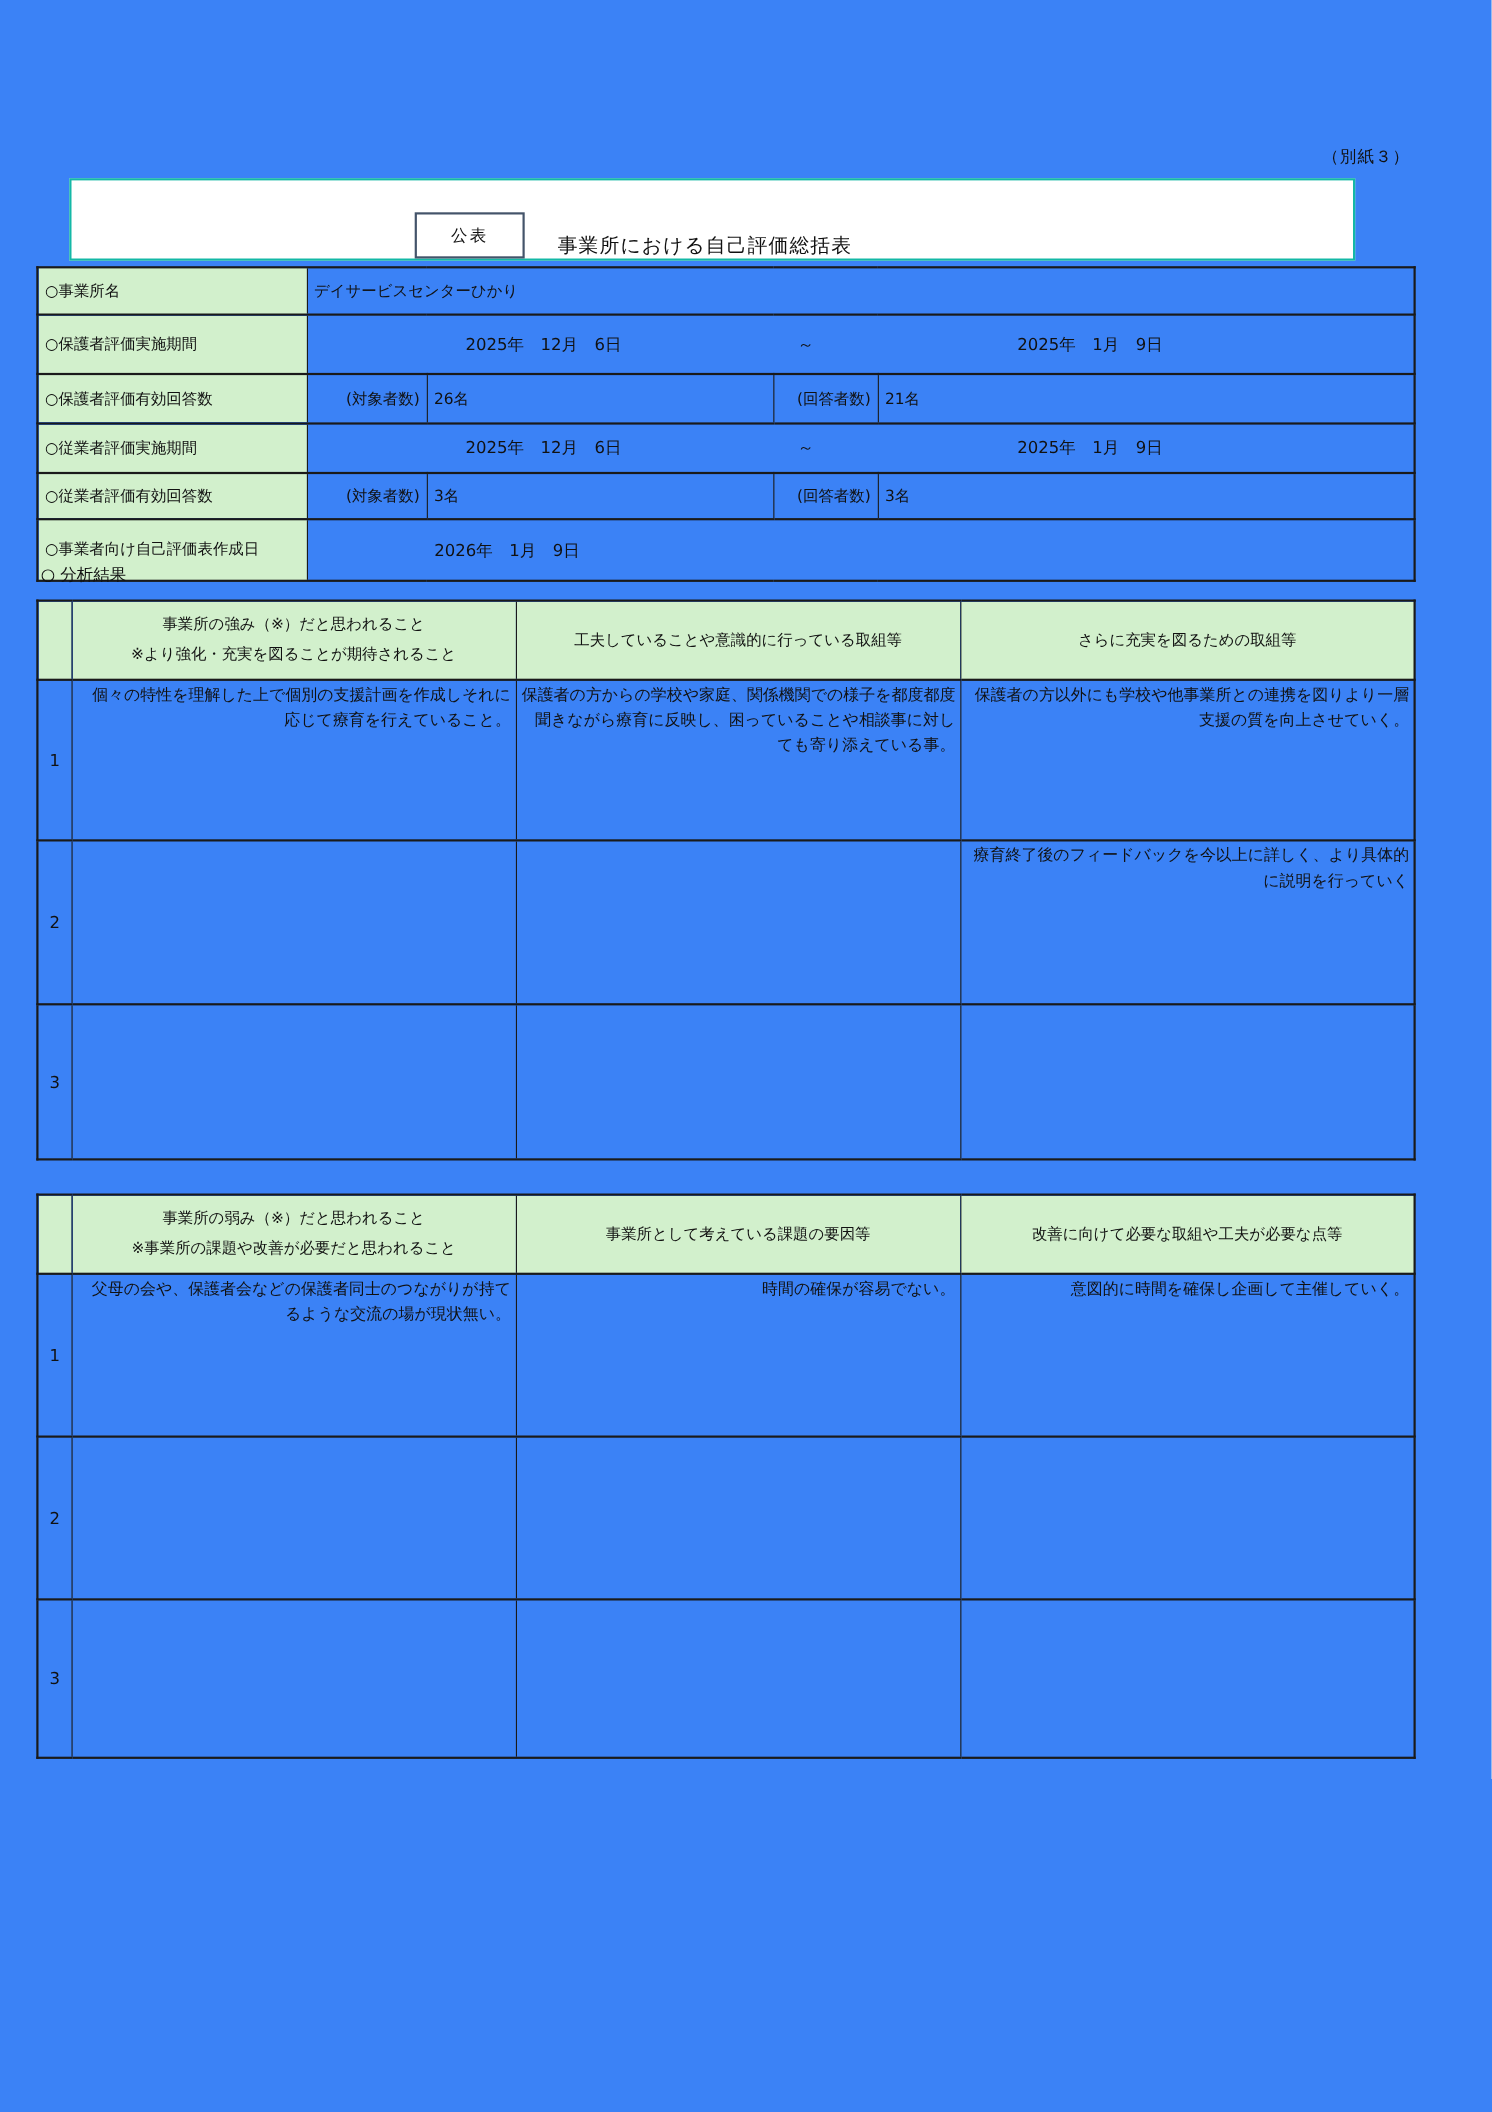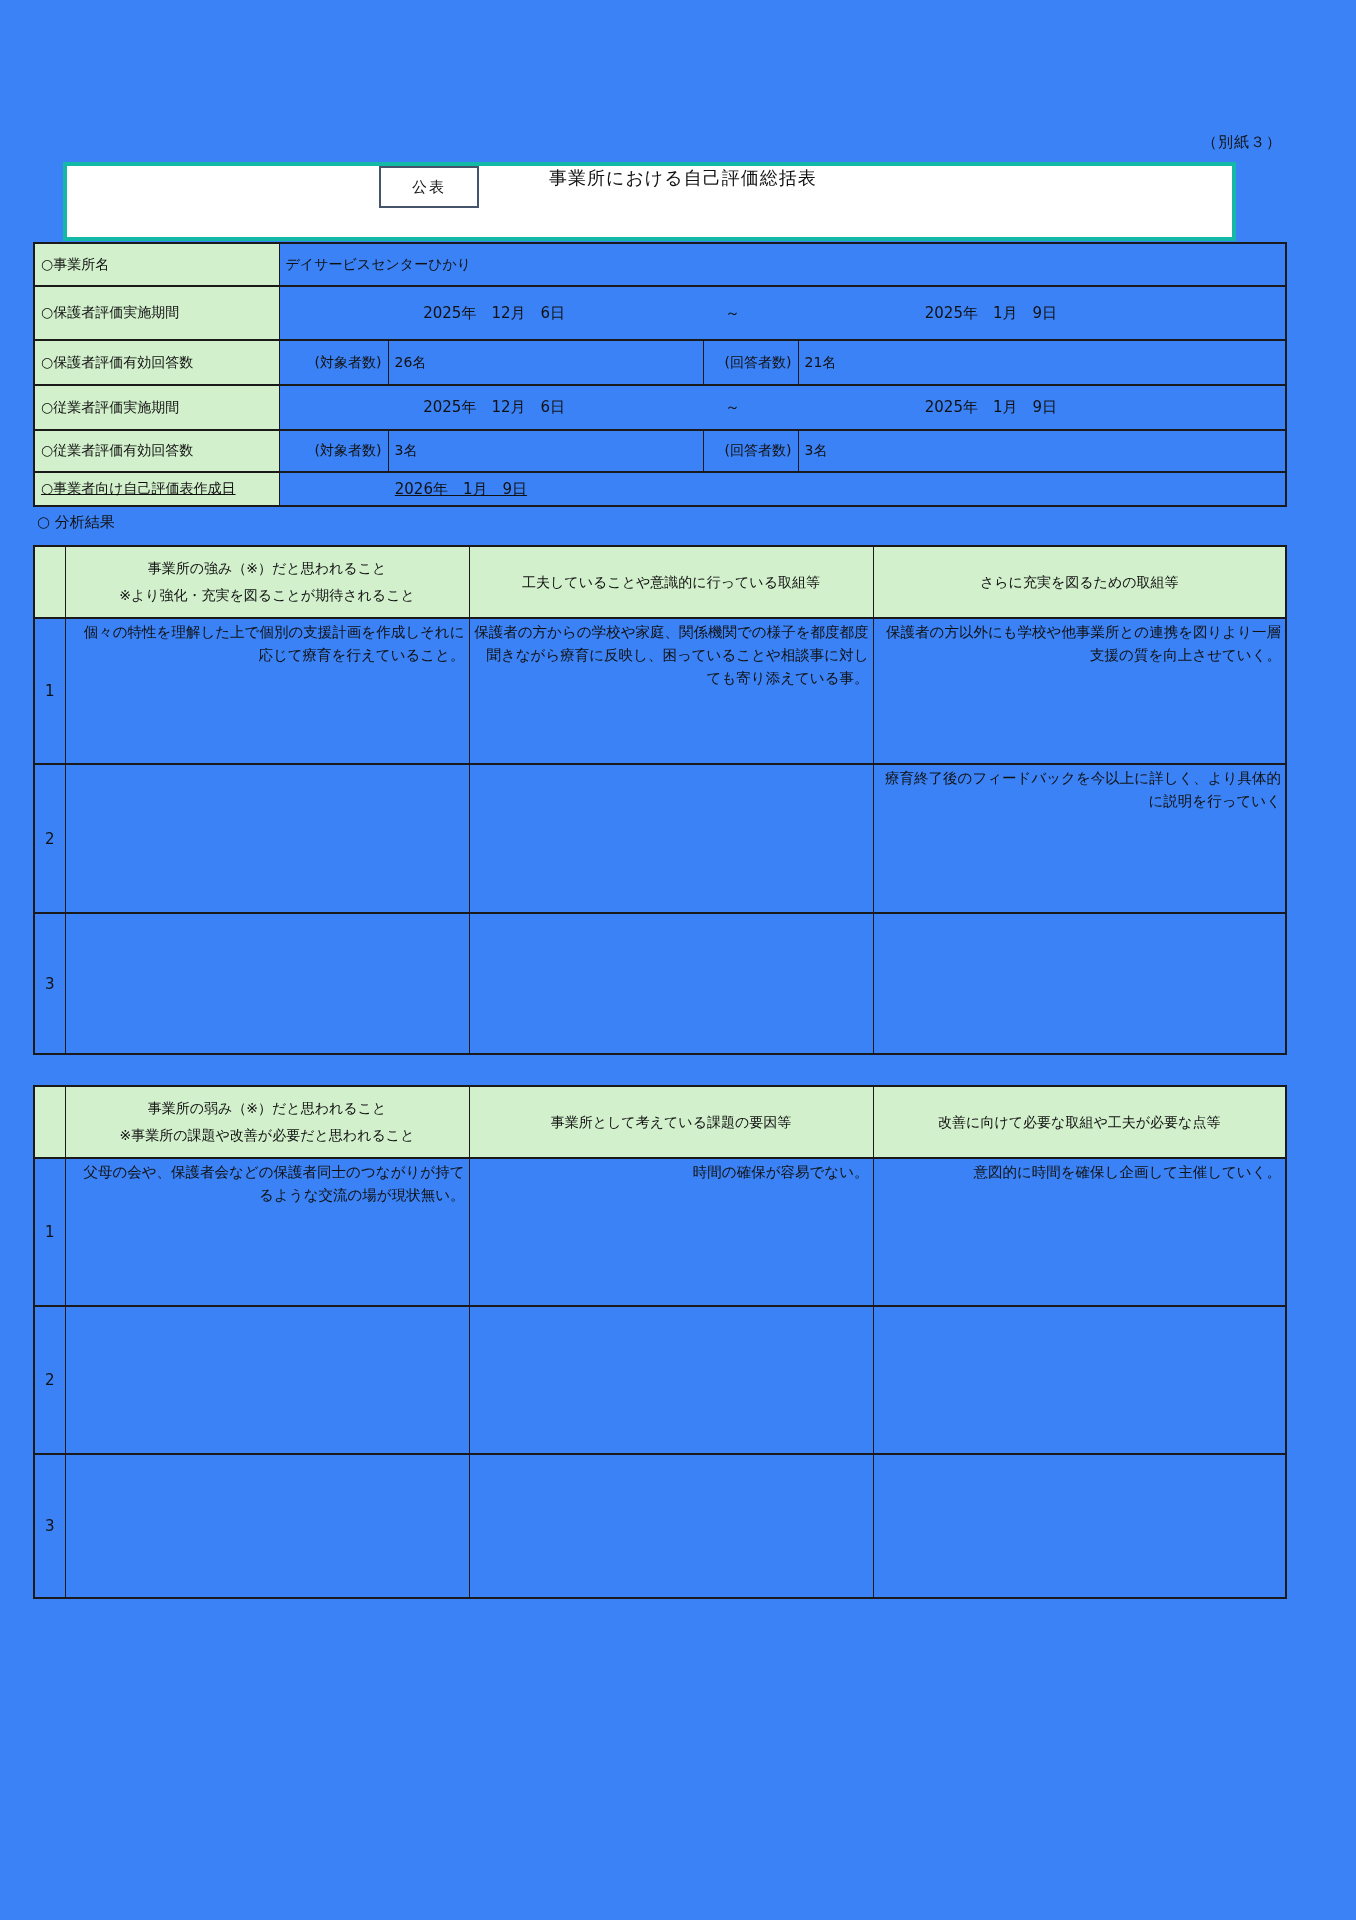--- a/index.html
+++ b/index.html
@@ -12,22 +12,22 @@
     color:#111;
     overflow:hidden;
   }
   .corner-label{
     position:absolute;top:133px;right:74px;
     font-size:15px;letter-spacing:1px;
   }
   
   .header-box{
     position:absolute;left:63px;top:162px;width:1165px;height:71px;
-    border:4px solid #14b8a6;background:#fff;
-    display:flex;align-items:flex-start;gap:40px;
+    border:2px solid #14b8a6;background:#fff;
+    display:flex;align-items:flex-end;
   }
   .stamp-box{
     margin-left:312px;width:96px;height:38px;
     border:2px solid #44546a;
     display:flex;align-items:center;justify-content:center;
     font-size:15px;letter-spacing:2px;
   }
   .doc-title{margin-left:30px;font-size:18px;letter-spacing:1px;}
   
   table{border-collapse:collapse;table-layout:fixed;}
@@ -148,21 +148,21 @@
         </div>
       </td>
     </tr>
     <tr style="height:42px;">
       <td class="lab">○従業者評価有効回答数</td>
       <td class="ctr">(対象者数)</td>
       <td>3名</td>
       <td class="ctr">(回答者数)</td>
       <td class="rt">3名</td>
     </tr>
-    <tr style="height:34px;text-decoration:underline;">
+    <tr style="height:56px;">
       <td class="lab">○事業者向け自己評価表作成日</td>
       <td colspan="4" class="rt">
         <div class="creation-date">2026年　1月　9日</div>
       </td>
     </tr>
   </tbody>
     </table>
 
   <div class="analysis-label">○ 分析結果</div>
 

